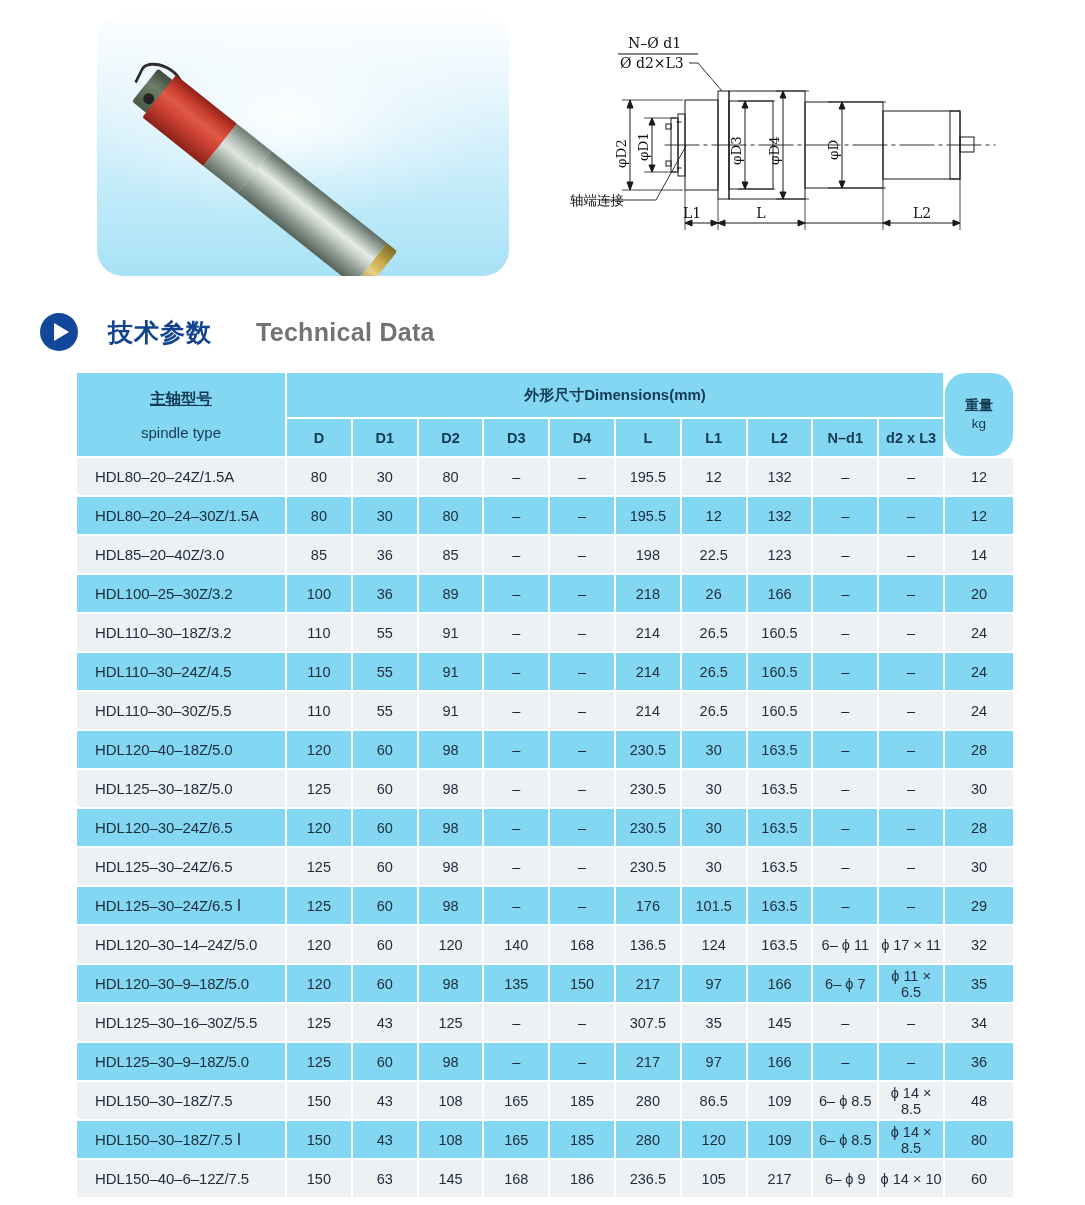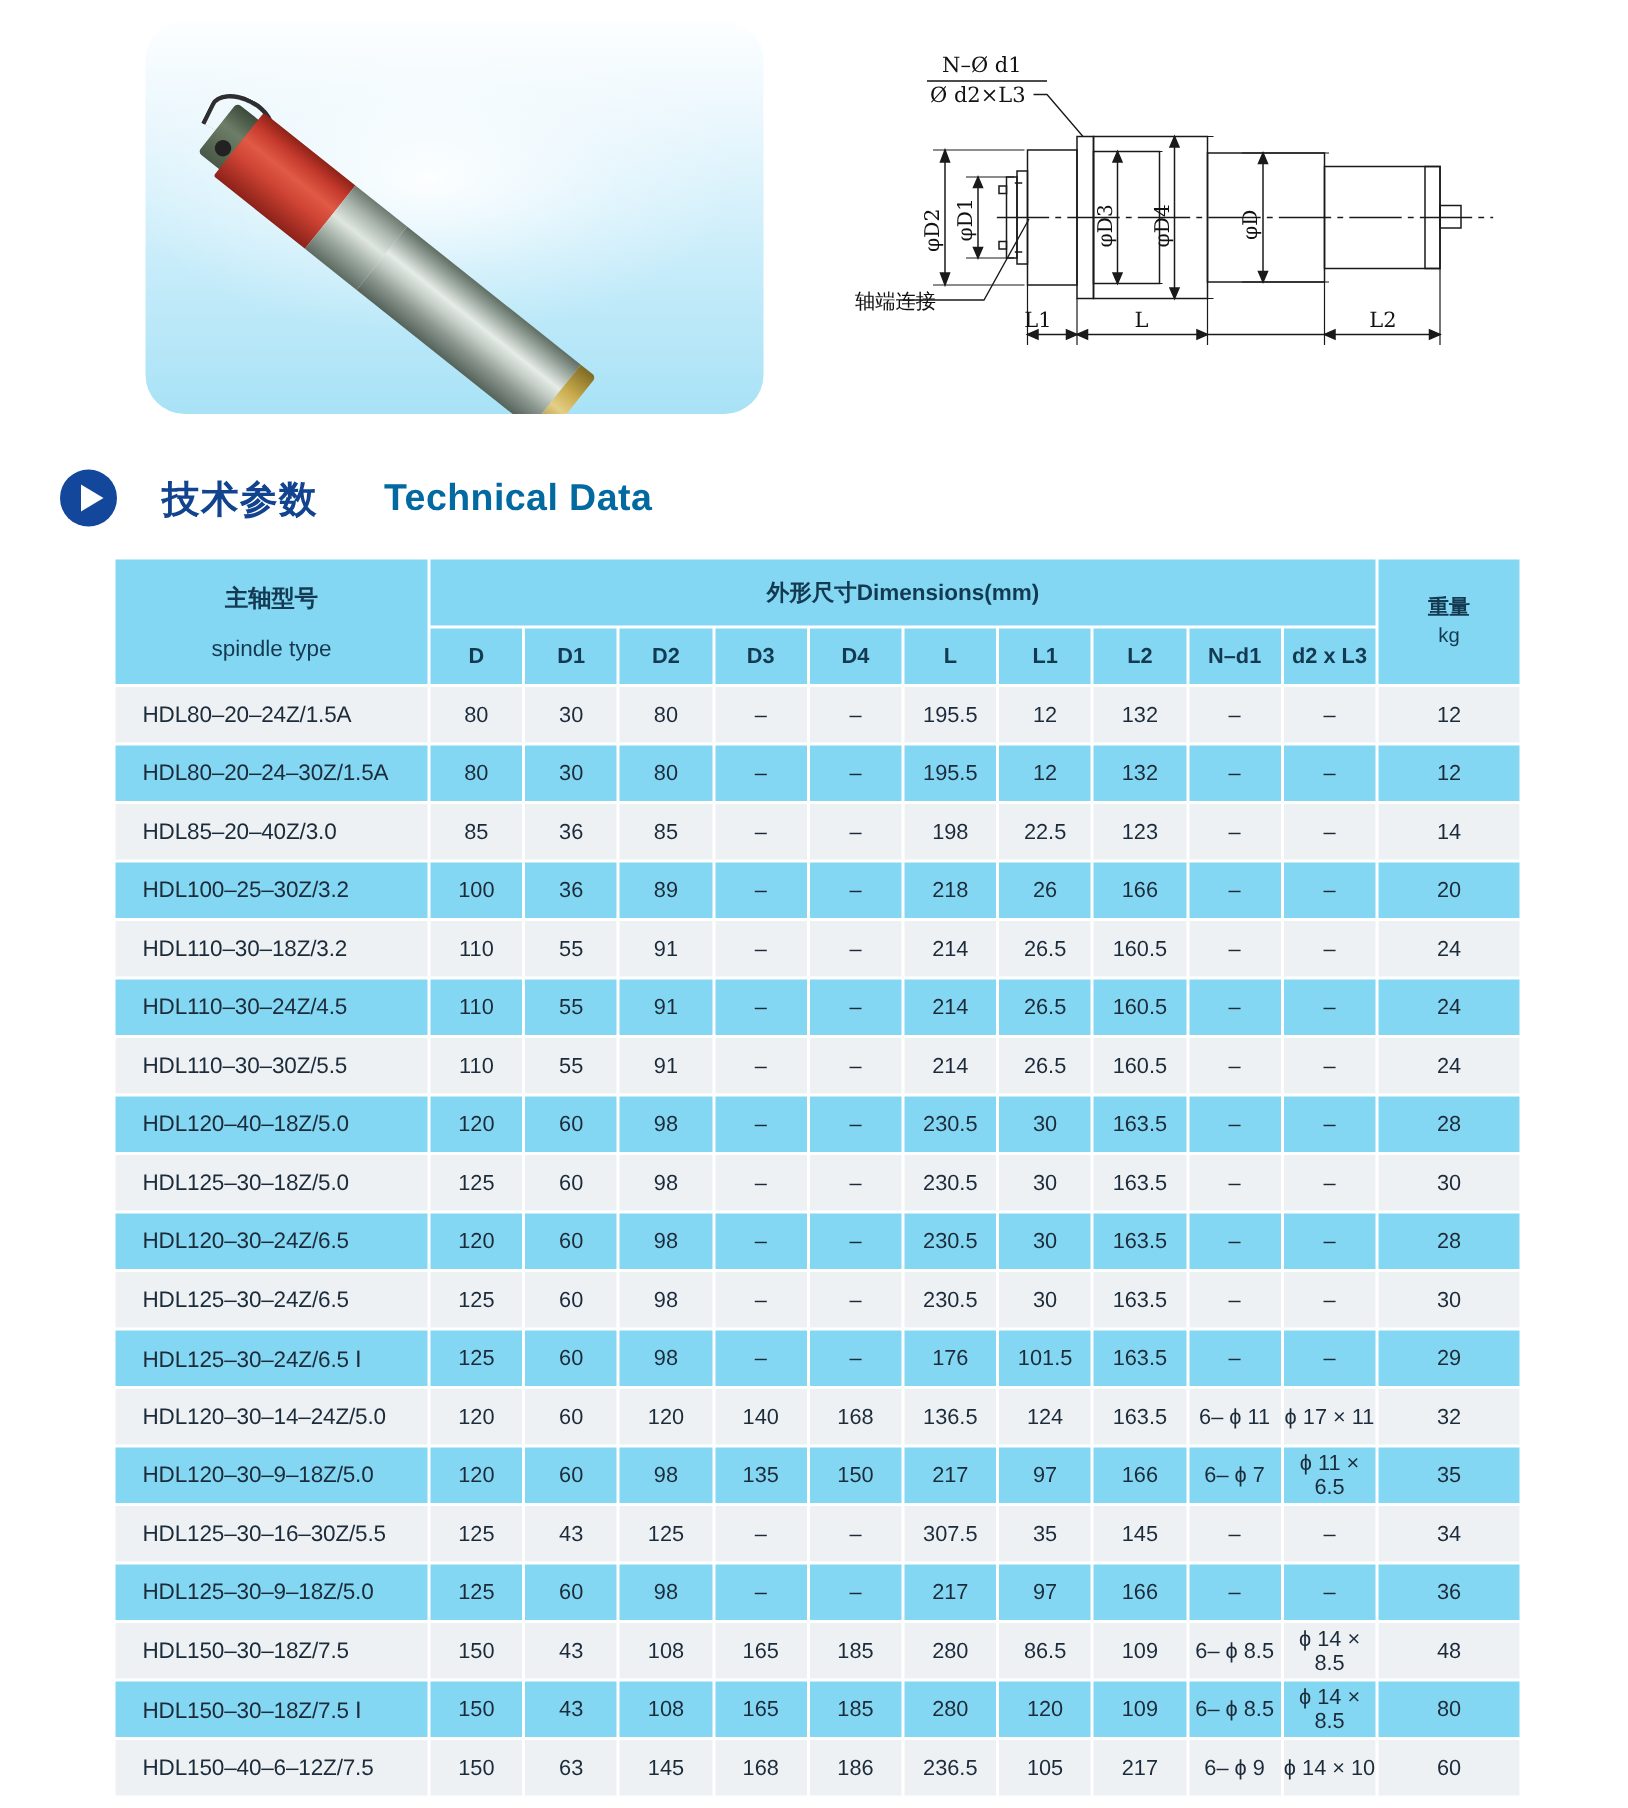--- a/index.html
+++ b/index.html
@@ -121,21 +121,21 @@
   .title-cn {
     font-size: 25px;
     font-weight: bold;
     color: #12438f;
     letter-spacing: 1px;
     font-family: "DejaVu Sans", "Liberation Sans", sans-serif;
   }
   .title-en {
     font-size: 25px;
     font-weight: bold;
-    color: #0369a1;
+    color: #737373;
     letter-spacing: 0.3px;
     margin-left: 14px;
   }
 
   
   .spec-table {
     position: absolute;
     left: 75px;
     top: 371px;
     width: 940px;
@@ -159,33 +159,35 @@
   }
   th.th-type {
     width: 208px;
   }
   th.th-dims {
     height: 44px;
     font-size: 15px;
     font-weight: bold;
   }
   th.th-weight {
-    width: 94px;
+    width: 68px;
     line-height: 1.35;
     font-size: 14px;
+    border-radius: 21px;
   }
   th.sub { height: 37px; font-size: 14.5px; }
   .w-cn { font-weight: bold; display: block; font-family: "DejaVu Sans", sans-serif; }
   .w-unit { font-weight: normal; display: block; font-size: 13.5px; }
   .type-cn {
     font-weight: bold;
     font-size: 15.5px;
     display: block;
     font-family: "DejaVu Sans", sans-serif;
     margin-bottom: 14px;
+    text-decoration: underline;
   }
   .type-en { display: block; font-weight: normal; font-size: 15px; }
 
   tbody tr.row-light td { background: #eef1f4; }
   tbody tr.row-blue td { background: #84d7f2; }
   tbody td.c-type {
     text-align: left;
     padding-left: 18px;
     font-size: 15px;
     letter-spacing: -0.1px;

